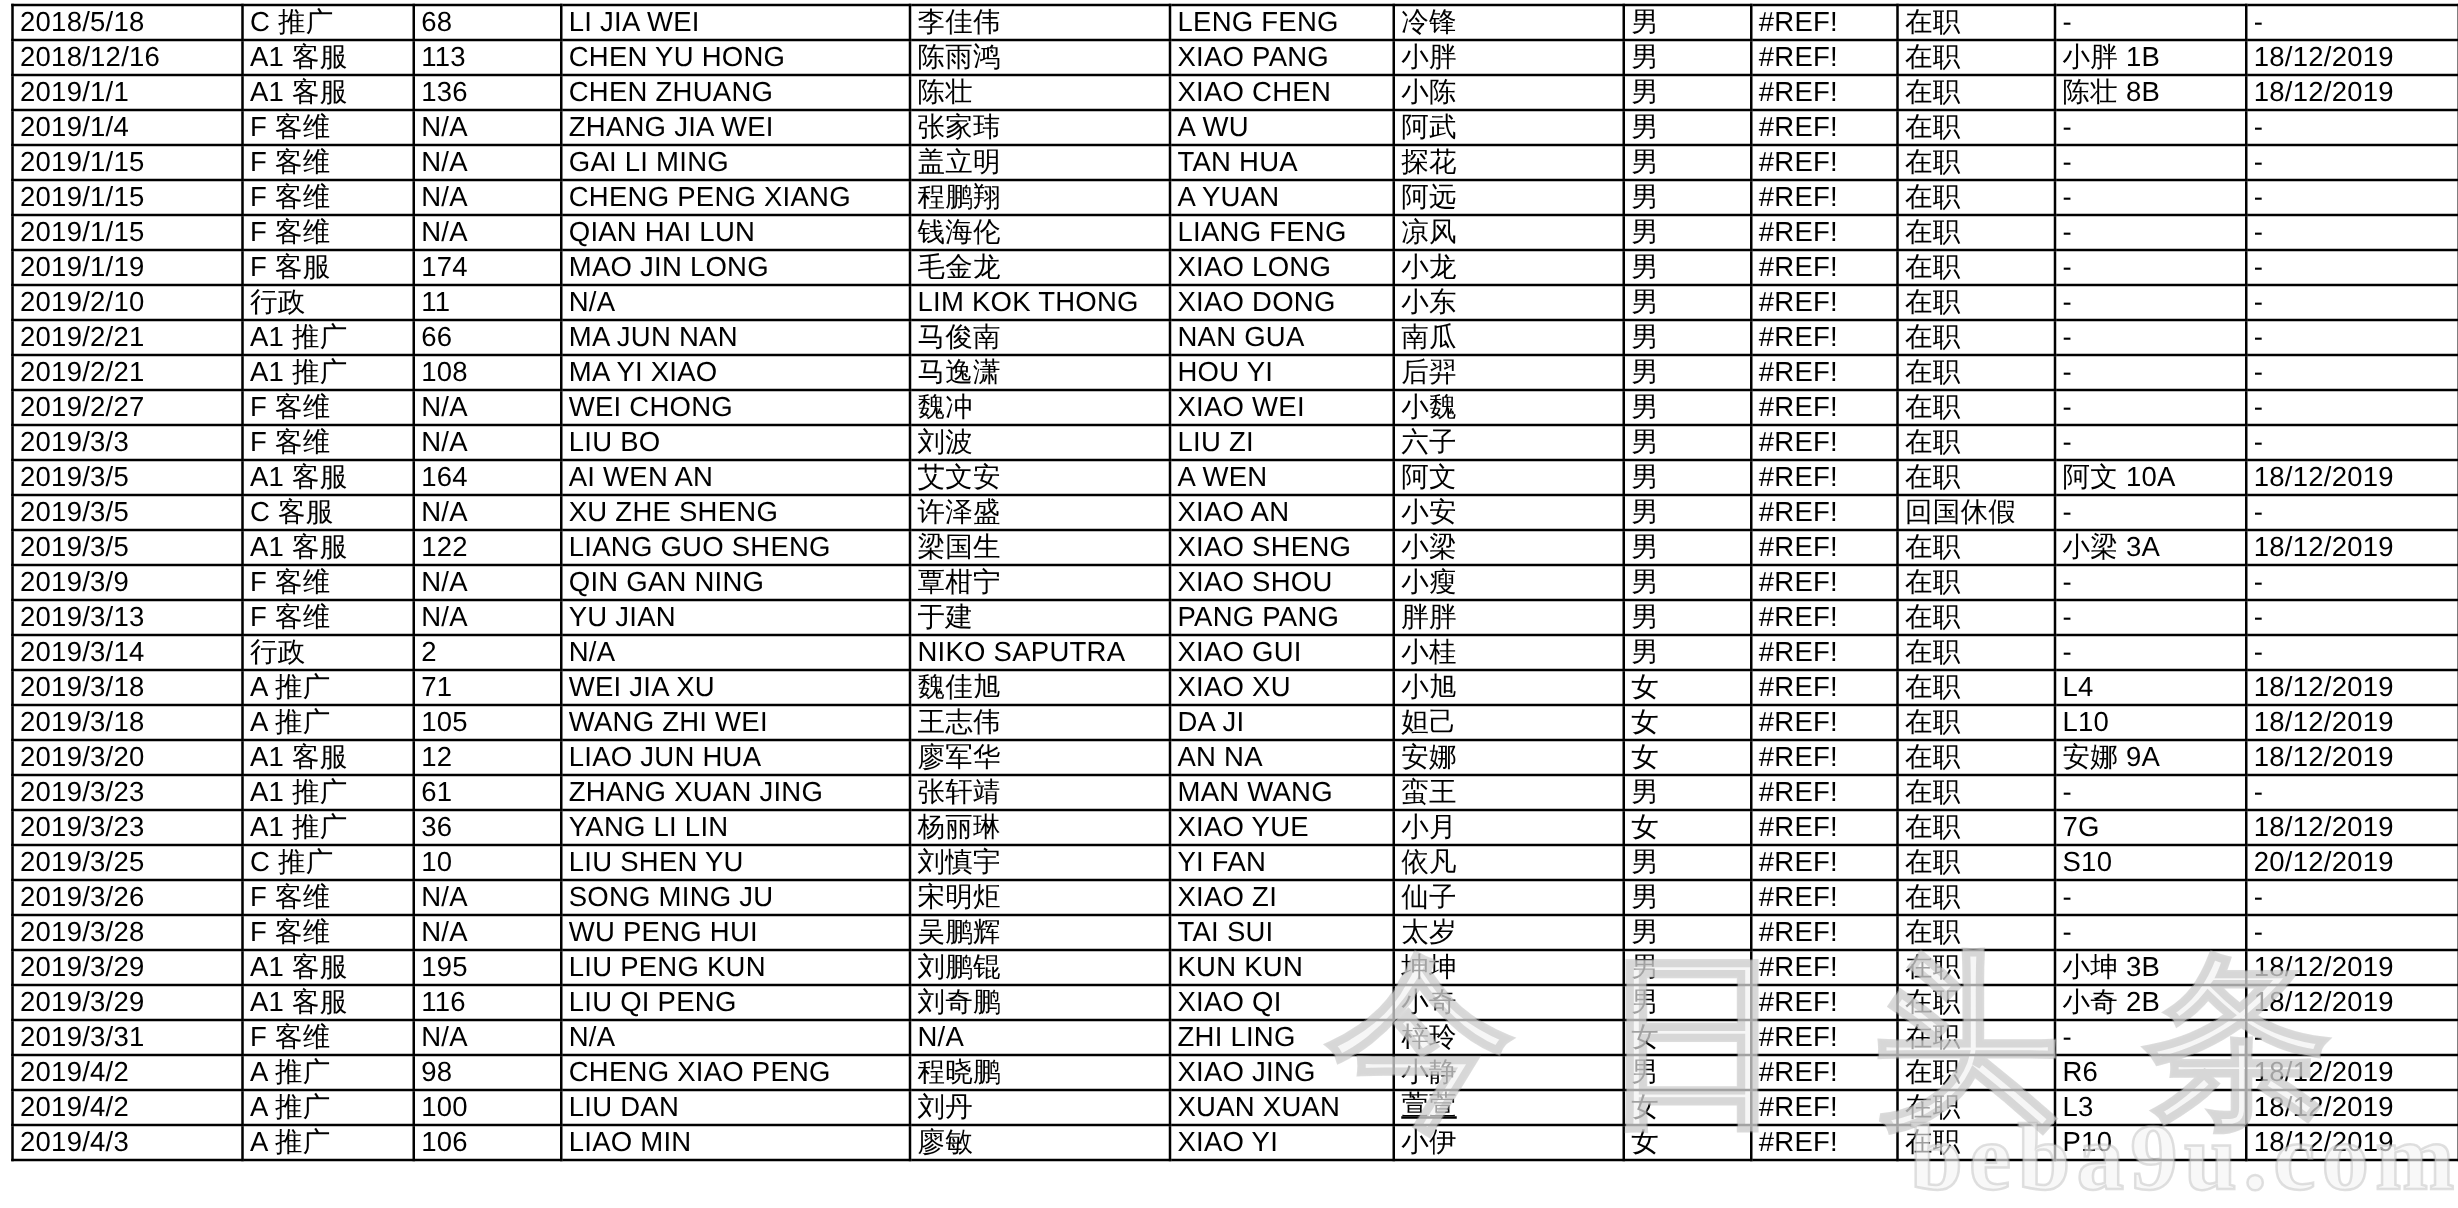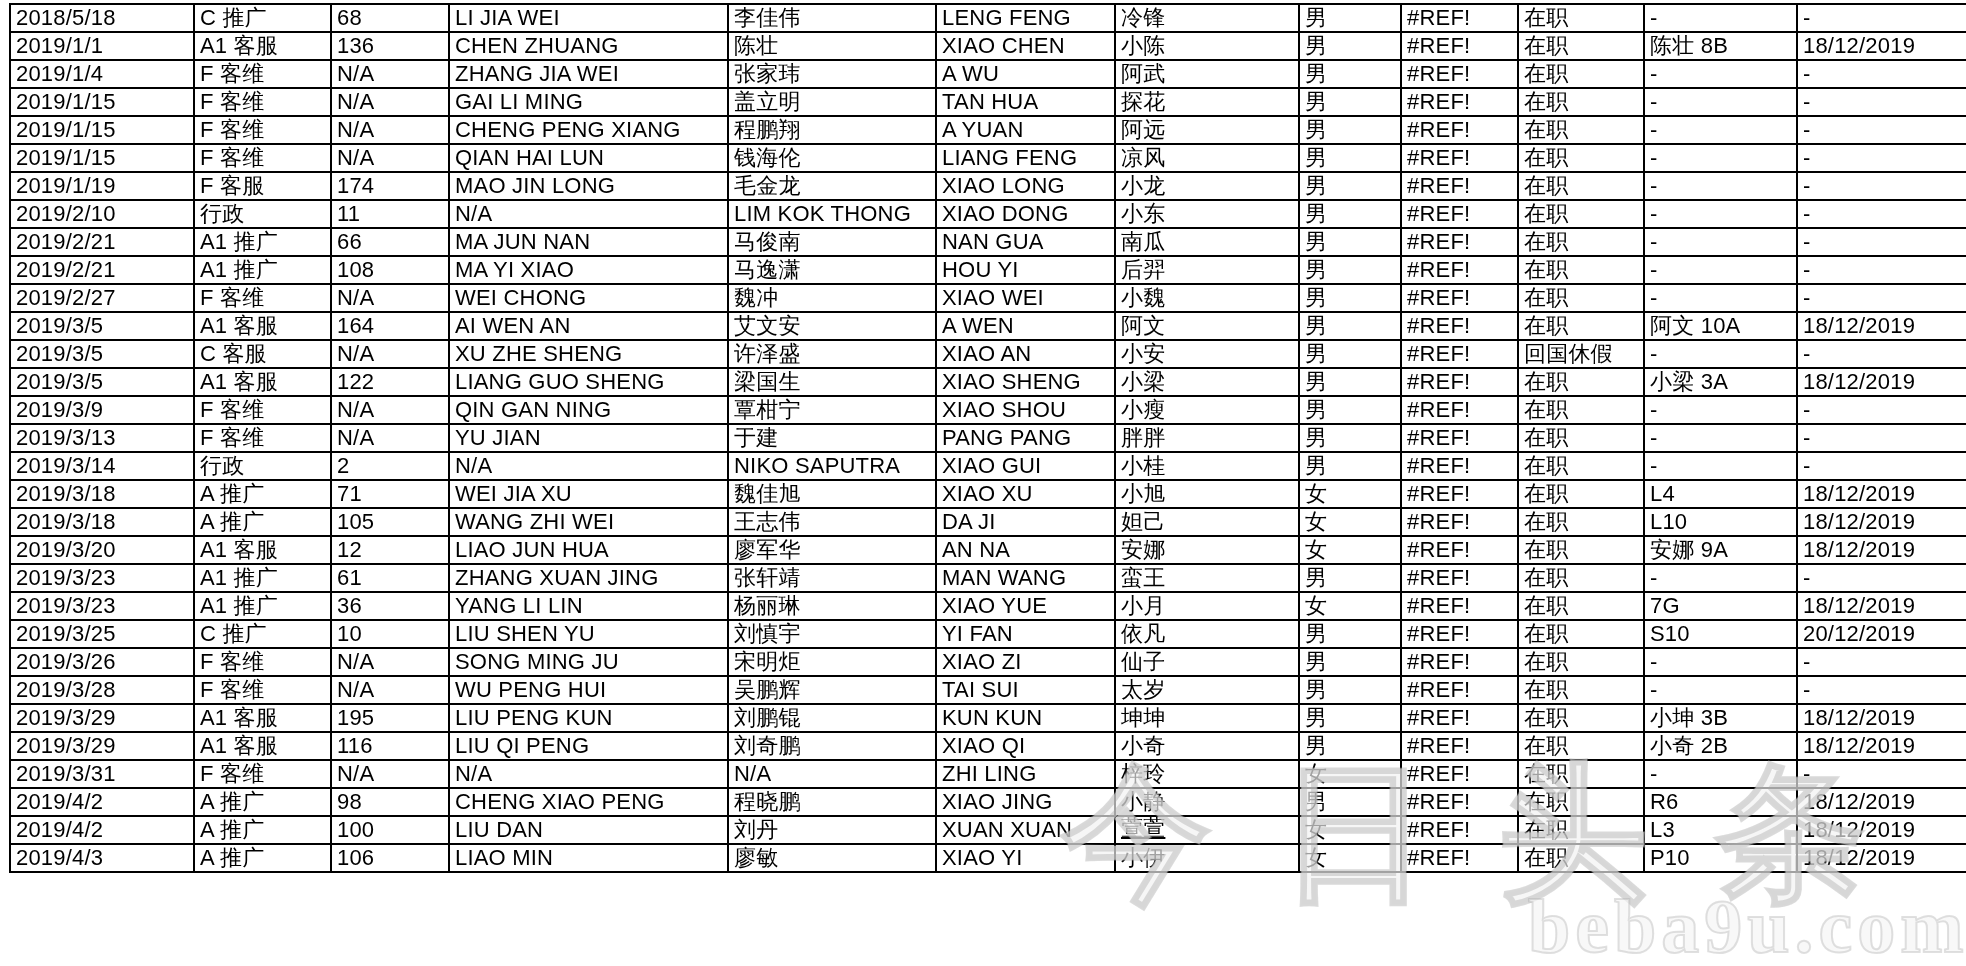--- a/index.html
+++ b/index.html
@@ -107,20 +107,34 @@
           <td>李佳伟</td>
           <td>LENG FENG</td>
           <td>冷锋</td>
           <td>男</td>
           <td>#REF!</td>
           <td>在职</td>
           <td>-</td>
           <td>-</td>
         </tr>
         <tr>
+          <td>2018/12/16</td>
+          <td>A1 客服</td>
+          <td>113</td>
+          <td>CHEN YU HONG</td>
+          <td>陈雨鸿</td>
+          <td>XIAO PANG</td>
+          <td>小胖</td>
+          <td>男</td>
+          <td>#REF!</td>
+          <td>在职</td>
+          <td>小胖 1B</td>
+          <td>18/12/2019</td>
+        </tr>
+        <tr>
           <td>2019/1/1</td>
           <td>A1 客服</td>
           <td>136</td>
           <td>CHEN ZHUANG</td>
           <td>陈壮</td>
           <td>XIAO CHEN</td>
           <td>小陈</td>
           <td>男</td>
           <td>#REF!</td>
           <td>在职</td>
@@ -240,20 +254,34 @@
           <td>-</td>
         </tr>
         <tr>
           <td>2019/2/27</td>
           <td>F 客维</td>
           <td>N/A</td>
           <td>WEI CHONG</td>
           <td>魏冲</td>
           <td>XIAO WEI</td>
           <td>小魏</td>
+          <td>男</td>
+          <td>#REF!</td>
+          <td>在职</td>
+          <td>-</td>
+          <td>-</td>
+        </tr>
+        <tr>
+          <td>2019/3/3</td>
+          <td>F 客维</td>
+          <td>N/A</td>
+          <td>LIU BO</td>
+          <td>刘波</td>
+          <td>LIU ZI</td>
+          <td>六子</td>
           <td>男</td>
           <td>#REF!</td>
           <td>在职</td>
           <td>-</td>
           <td>-</td>
         </tr>
         <tr>
           <td>2019/3/5</td>
           <td>A1 客服</td>
           <td>164</td>

